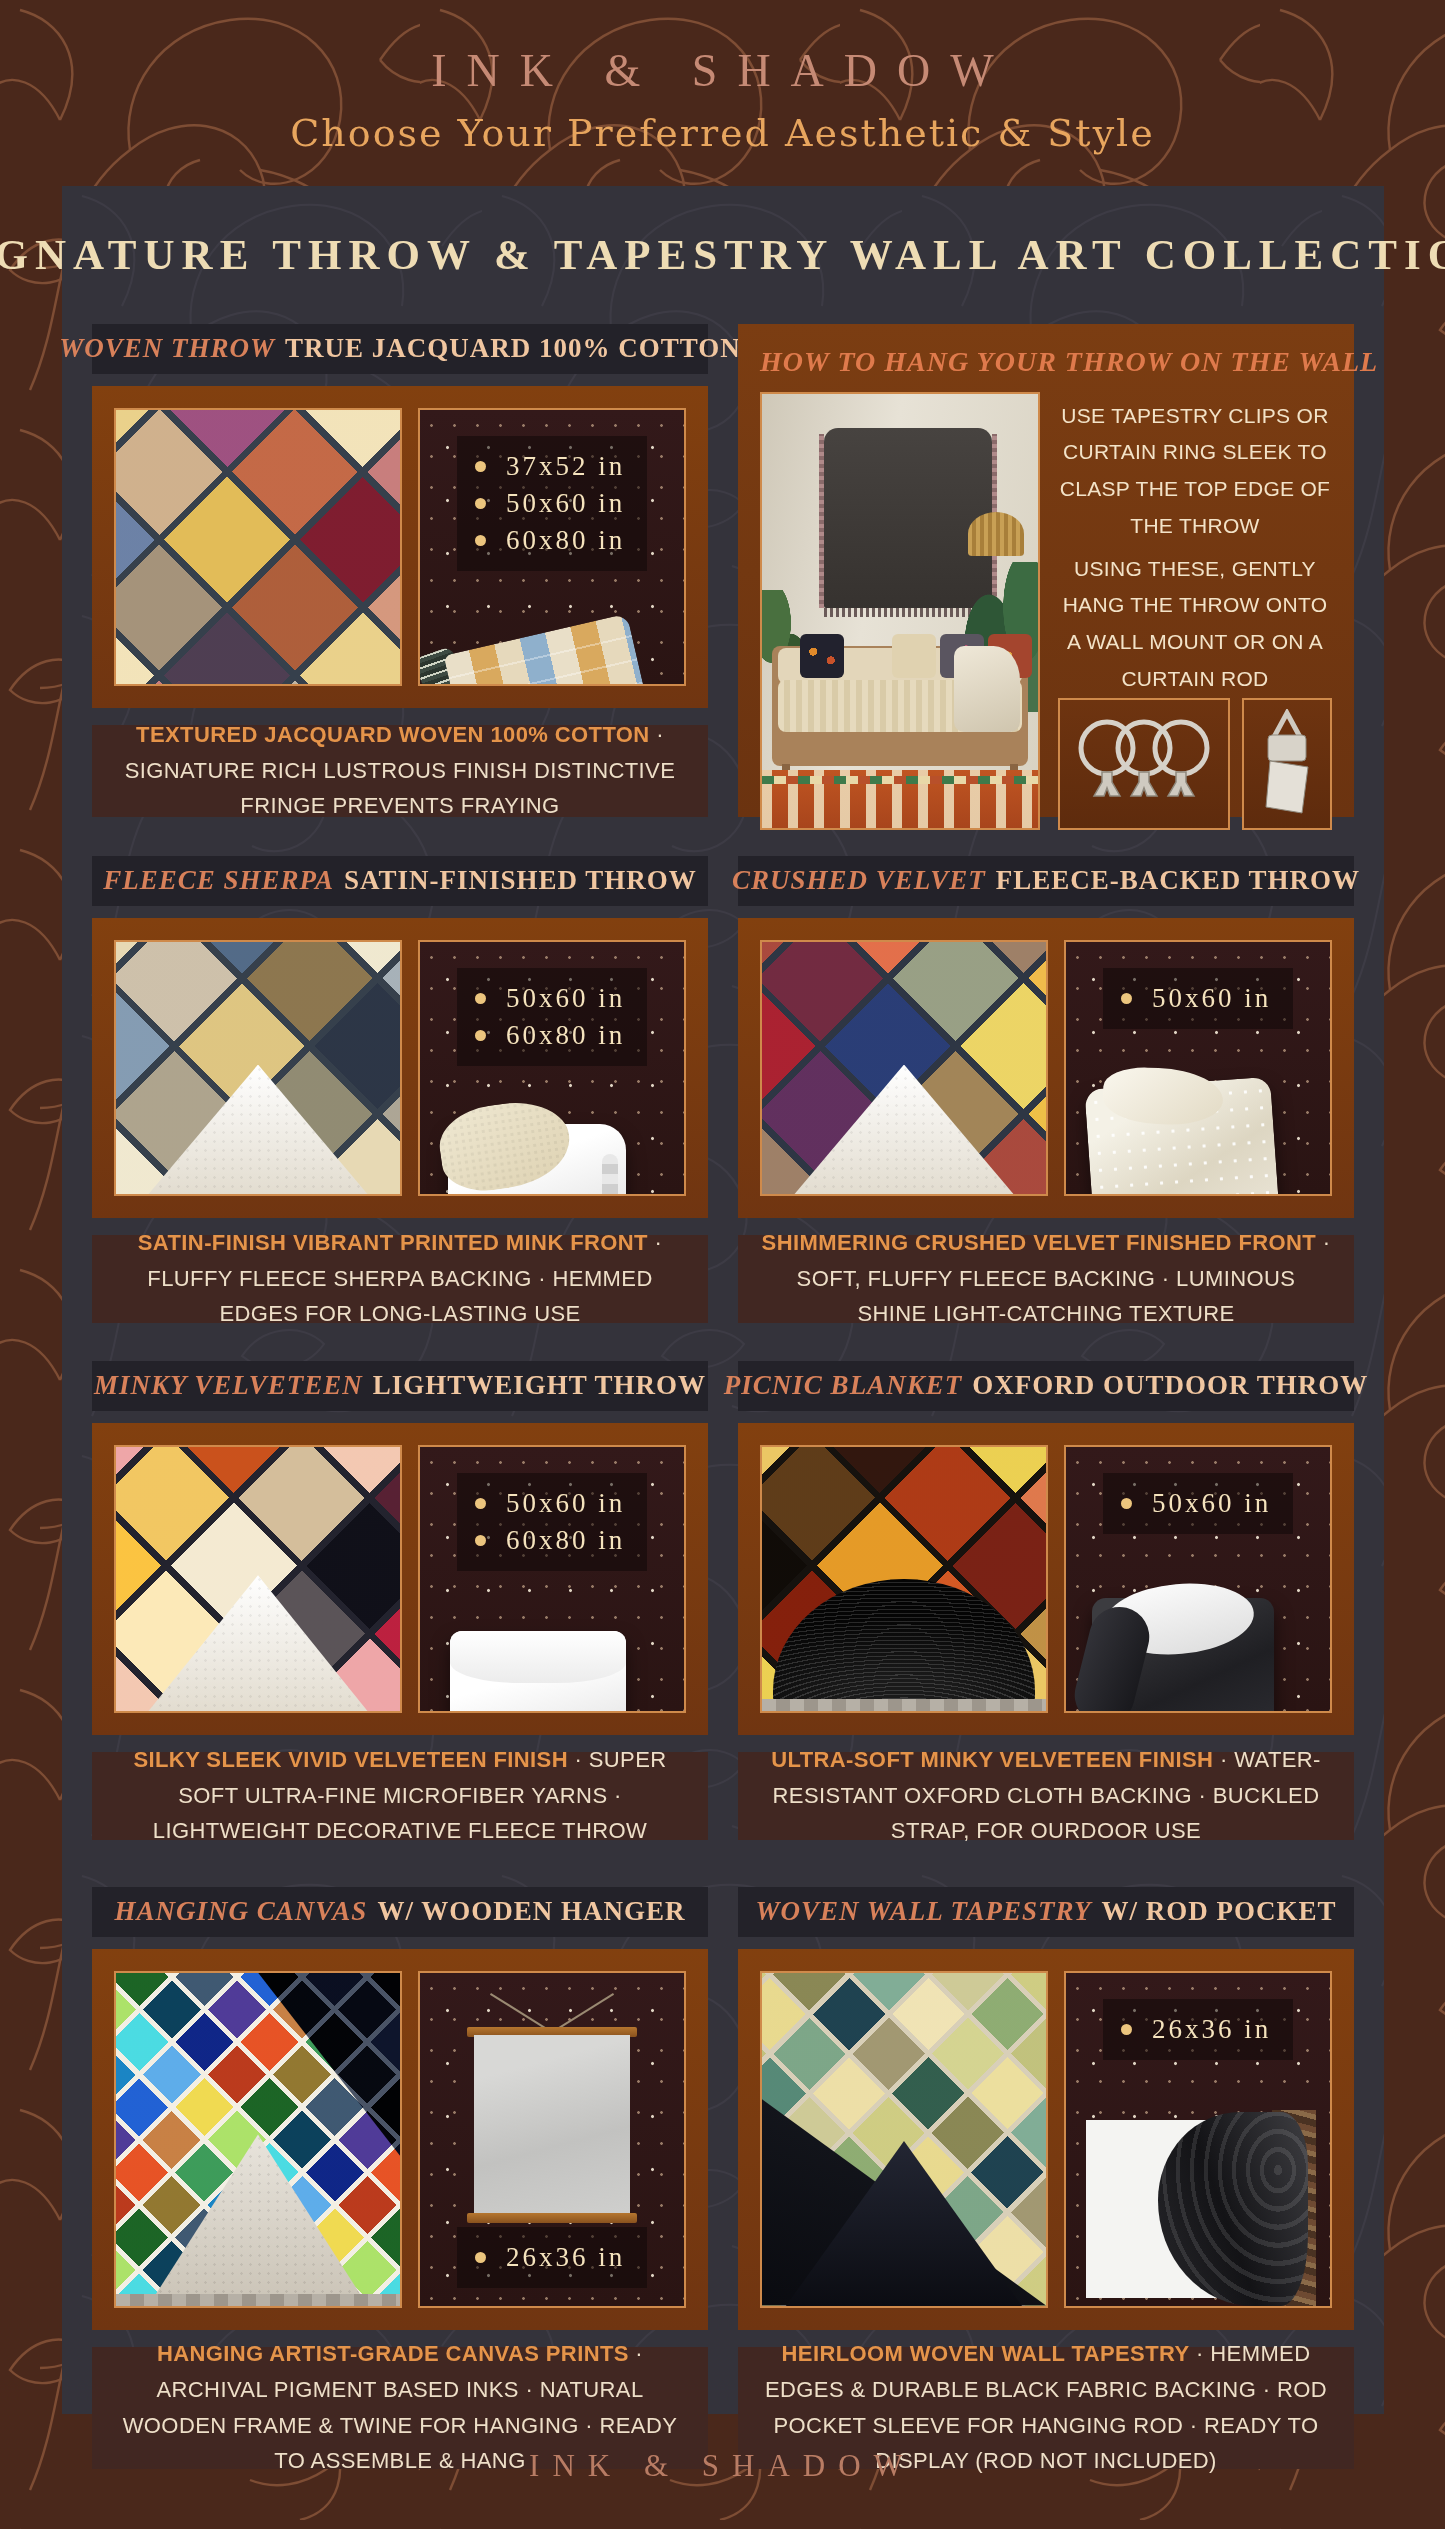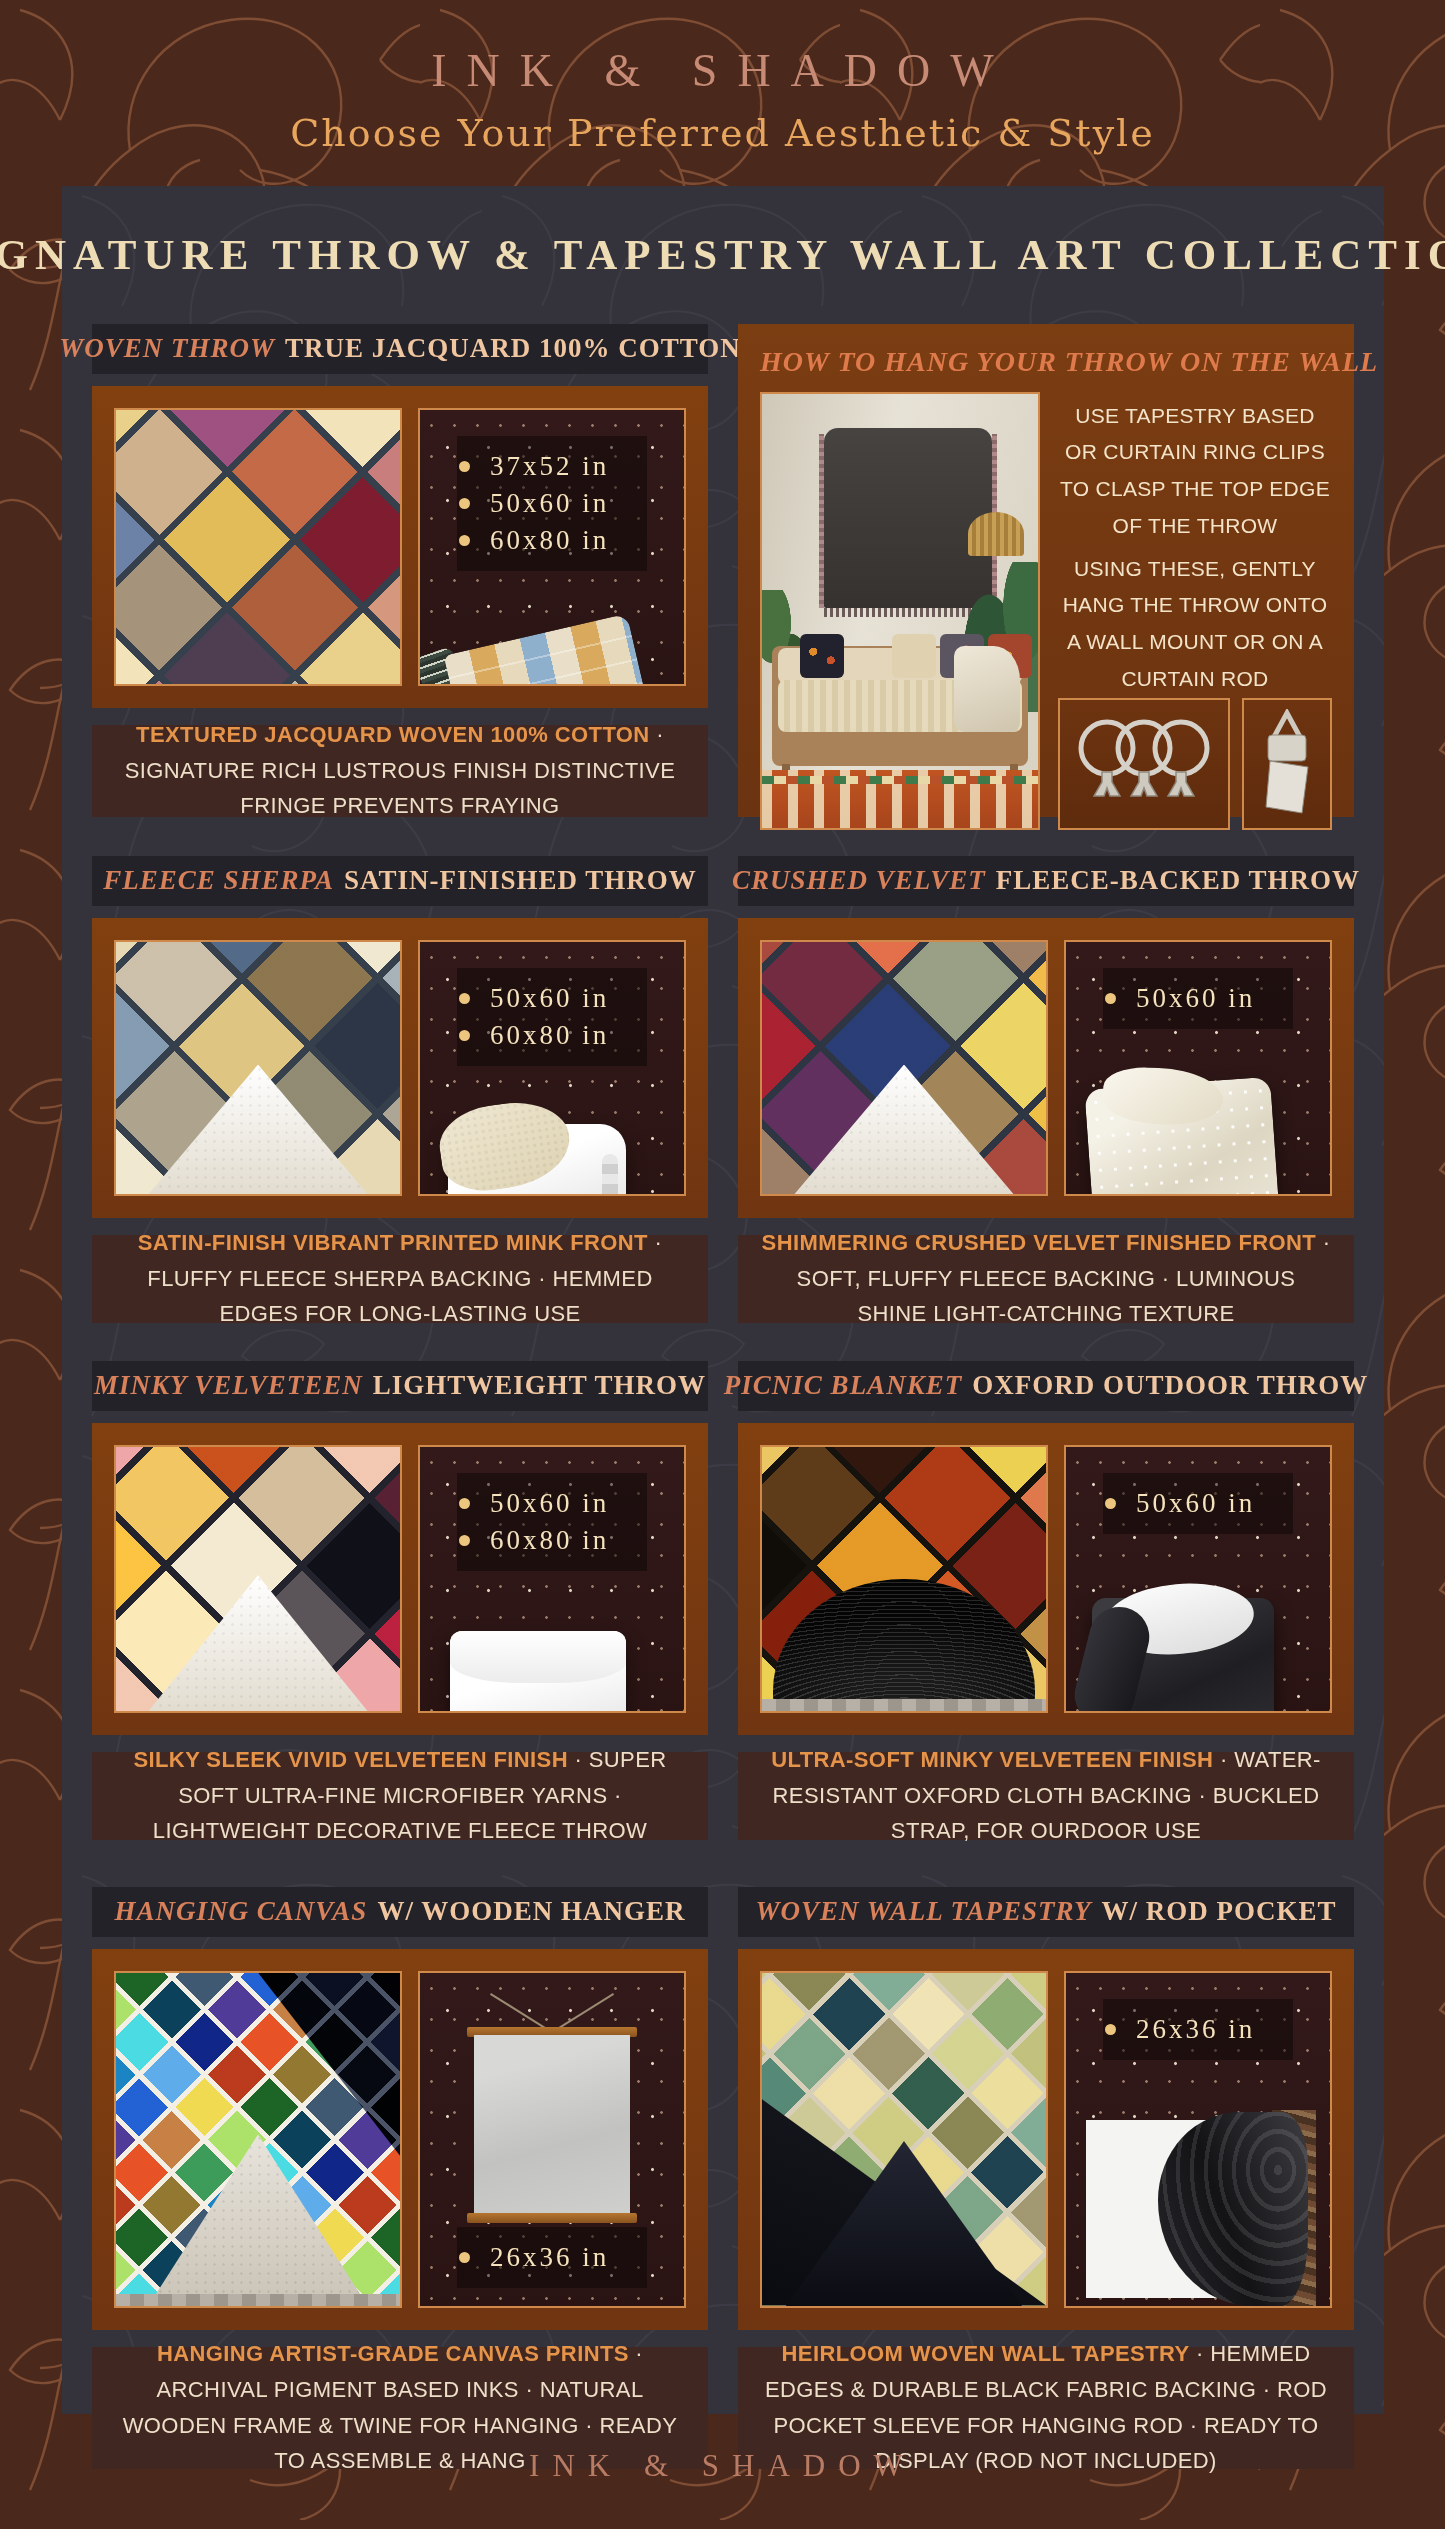--- a/index.html
+++ b/index.html
@@ -62,21 +62,21 @@
     position:relative;width:268px;border:2px solid #cf8a4b;box-sizing:border-box;
     background:
       radial-gradient(rgba(255,245,225,.85) 1px, transparent 1.6px),
       radial-gradient(rgba(255,220,180,.5) 1px, transparent 1.4px),
       linear-gradient(180deg,#33191a,#2a1413);
     background-size:41px 53px, 23px 31px, 100% 100%;
     background-position:7px 11px, 0 0, 0 0;
     display:flex;flex-direction:column;align-items:center;overflow:hidden;
   }
   .size-chip{
-    margin-top:26px;background:rgba(12,5,6,.5);padding:12px 2px;min-width:190px;box-sizing:border-box;
+    margin-top:26px;background:rgba(12,5,6,.5);padding:12px 18px;min-width:190px;box-sizing:border-box;
   }
   .size-chip.bottom{position:absolute;bottom:18px;left:50%;transform:translateX(-50%);margin-top:0;}
   .size-row{display:flex;align-items:center;gap:20px;justify-content:flex-start;padding:3px 0;}
   .size-dot{width:11px;height:11px;border-radius:50%;background:#ecc57e;flex:0 0 auto;}
   .size-txt{font-size:27px;letter-spacing:3px;color:#f5e3bd;white-space:nowrap;}
 
   
   .card-desc{
     margin-top:17px;background:#412722;display:flex;align-items:center;justify-content:center;
     text-align:center;padding:0 22px;box-sizing:border-box;
@@ -371,21 +371,21 @@
                 <div class="pillow pl3"></div>
                 <div class="pillow pl4"></div>
                 <div class="seat"></div>
                 <div class="leg" style="left:10px"></div>
                 <div class="leg" style="right:10px"></div>
               </div>
               <div class="lr-throwdrape"></div>
               <div class="lr-rug"></div>
             </div>
             <div class="howto-right">
-              <p class="howto-text">USE TAPESTRY BASED OR CURTAIN RING CLIPS TO CLASP THE TOP EDGE OF THE THROW</p>
+              <p class="howto-text">USE TAPESTRY CLIPS OR CURTAIN RING SLEEK TO CLASP THE TOP EDGE OF THE THROW</p>
               <p class="howto-text">USING THESE, GENTLY HANG THE THROW ONTO A WALL MOUNT OR ON A CURTAIN ROD</p>
               <div class="howto-icons">
                 <div class="icon-box rings">
                   <svg width="150" height="112" viewBox="0 0 150 112">
                     <g fill="none" stroke="#d6d1c8" stroke-width="5">
                       <circle cx="38" cy="40" r="26"></circle>
                         <circle cx="75" cy="40" r="26"></circle>
                         <circle cx="112" cy="40" r="26"></circle>
                     </g>
                     <g fill="#cfcac0" stroke="#8e887c" stroke-width="1.5">

